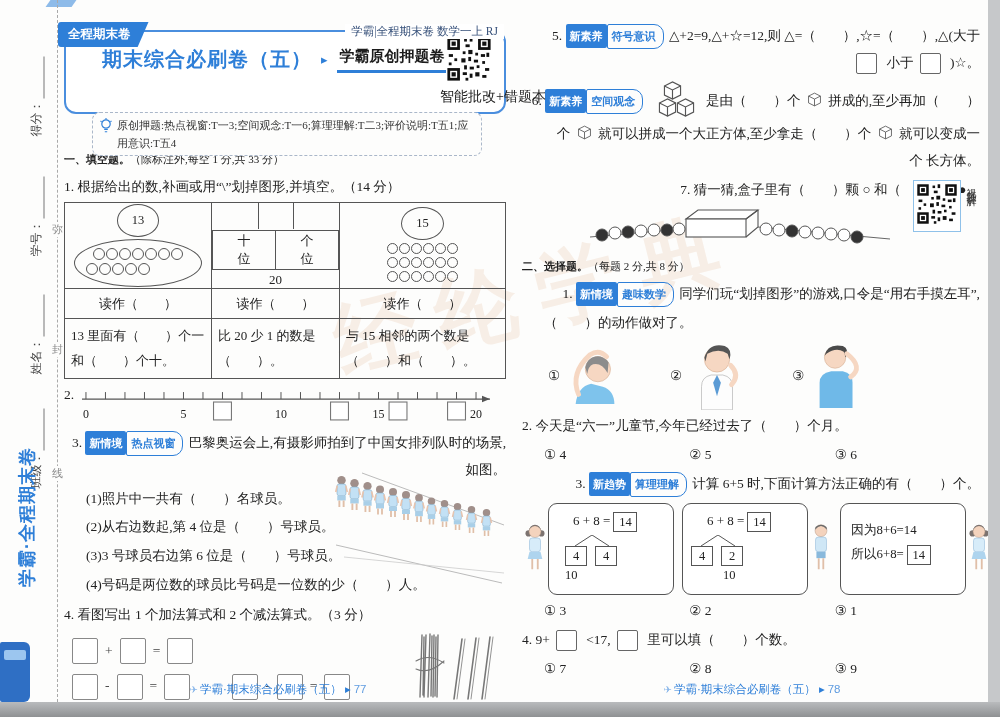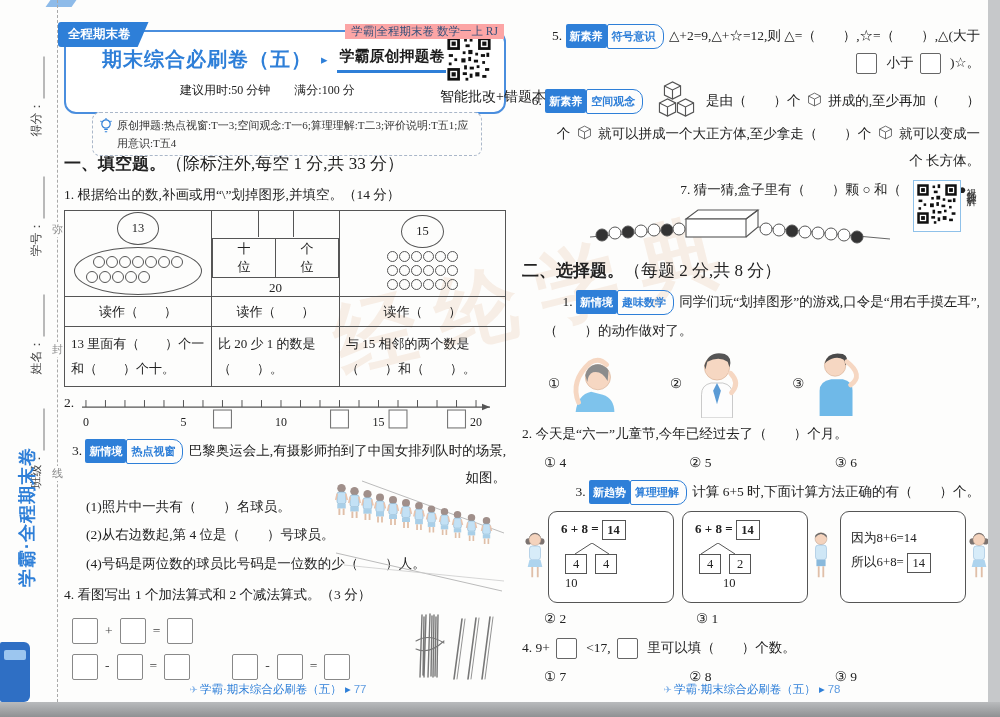--- a/index.html
+++ b/index.html
@@ -32,37 +32,37 @@
   
   .page-l { position:absolute; left:64px; top:24px; width:442px; }
   .page-r { position:absolute; left:522px; top:20px; width:458px; }
 
   
   .hwrap { position:relative; height:126px; }
   .hbox { position:absolute; left:0; right:0; top:6px; height:84px; border:2px solid #4a8ede; border-radius:12px; background:#fff; }
   .badge { position:absolute; left:-6px; top:-2px; background:#2e7fd8; color:#fff;
            font-family:"Liberation Sans",sans-serif; font-weight:bold; font-size:12.5px;
            padding:4px 18px 4px 10px; clip-path:polygon(0 0,100% 0,88% 100%,0 100%); border-radius:3px 0 0 3px; z-index:3; }
-  .brandline { position:absolute; right:2px; top:0px; background:#fca5a5; padding:0 6px;
+  .brandline { position:absolute; right:2px; top:0px; background:#ffffff; padding:0 6px;
                font-size:11.5px; color:#37517a; z-index:3;margin-left:32px; }
   .titlerow { position:absolute; left:38px; top:22px; display:flex; align-items:center; gap:9px; z-index:2; }
   .title { font-family:"Liberation Sans",sans-serif; font-weight:bold; font-size:20px; color:#2e7fd8; letter-spacing:1px; }
   .h-arrow { color:#2e7fd8; font-size:13px; }
   .subtitle { font-family:"Liberation Sans",sans-serif; font-weight:bold; font-size:15px; color:#1c1c1c;
               border-bottom:3px solid #2e7fd8; padding:0 3px 4px; position:relative; }
   .subtitle .dot { position:absolute; right:-9px; bottom:-4px; width:5px; height:5px; border-radius:50%; background:#2e7fd8; }
   .metarow { position:absolute; left:116px; top:58px; font-size:12px; color:#222; z-index:2; }
   .qrwrap { position:absolute; right:8px; top:12px; width:58px; text-align:center; z-index:2; }
   .qrcap { font-size:14px; color:#222; margin-top:2px; white-space:nowrap; }
   .tipbox { position:absolute; left:28px; top:88px; width:390px; border:1.5px dashed #aab7c9; border-radius:8px;
             background:#fdfdfc; padding:3px 8px 3px 24px; font-size:11px; line-height:1.65; color:#333; z-index:2; }
   .bulb { position:absolute; left:6px; top:5px; }
 
   
-  .sec-h { font-family:"Liberation Sans",sans-serif; font-weight:bold; font-size:17px; margin:2px 0 6px; }
+  .sec-h { font-family:"Liberation Sans",sans-serif; font-weight:bold; font-size:11px; margin:2px 0 6px; }
   .sec-h .note { font-weight:normal; font-family:"Liberation Serif",serif; }
   .qp { line-height:2.0; margin:2px 0; }
   .hang { padding-left:22px; text-indent:-22px;text-align:right; }
   .tag-solid { display:inline-block; background:#2e7fd8; color:#fff; font-family:"Liberation Sans",sans-serif;
                font-size:11px; font-weight:bold; padding:1px 4px; border-radius:2px; text-indent:0; }
   .tag-outline { display:inline-block; border:1px solid #2e7fd8; color:#2e7fd8; font-family:"Liberation Sans",sans-serif;
                  font-size:11px; font-weight:bold; padding:0 7px 1px 4px; border-radius:2px 10px 10px 2px; margin-right:2px; text-indent:0; }
 
   
   table.q1t { width:442px; border-collapse:collapse; table-layout:fixed; margin-top:2px; }
@@ -108,21 +108,21 @@
   .imgrow { display:flex; align-items:center; gap:44px; margin:4px 0 2px 26px; }
   .imgitem { display:flex; align-items:center; gap:4px; }
   .mark { font-size:13.5px; }
 
   .optrow { display:flex; margin:2px 0 2px 22px; line-height:2.0; }
   .optrow span { width:152px; }
 
   .cardsrow { display:flex; align-items:center; gap:8px; margin:6px 0 2px 2px; }
   .cardwrap { display:flex; align-items:center; gap:2px; }
   .mcard { position:relative; width:126px; height:92px; border:1.2px solid #555; border-radius:9px; background:#fff; }
-  .crow1 { position:absolute; top:8px; left:12px; font-size:13px; white-space:nowrap;font-weight:bold; }
+  .crow1 { position:absolute; top:8px; left:24px; font-size:13px; white-space:nowrap; }
   .ansbox { display:inline-block; min-width:24px; height:20px; border:1px solid #555; text-align:center; font-size:12.5px; line-height:18px; margin-left:3px; vertical-align:middle; }
   .vee { position:absolute; top:31px; left:20px; }
   .crow2 { position:absolute; top:42px; left:16px; }
   .sbox { display:inline-block; width:22px; height:20px; border:1px solid #555; text-align:center; font-size:12.5px; line-height:18px; margin-right:8px; }
   .cten { position:absolute; top:64px; left:16px; font-size:12.5px; }
   .c3card3 { padding:14px 6px 0 10px; font-size:12.8px; line-height:1.9; }
 
   .footer { position:absolute; top:682px; font-family:"Liberation Sans",sans-serif; font-size:11.5px; color:#2e7fd8; text-align:center; }
   .footer-l { left:56px; width:442px; }
   .footer-r { left:522px; width:458px; }
@@ -237,21 +237,20 @@
 
   <div class="hwrap">
     <div class="hbox"></div>
     <div class="badge">全程期末卷</div>
     <div class="brandline">学霸|全程期末卷 数学一上 RJ</div>
     <div class="titlerow">
       <span class="title">期末综合必刷卷（五）</span>
       <span class="h-arrow">▸</span>
       <span class="subtitle"><span>学霸原创押题卷</span><span class="dot"></span></span>
     </div>
-    <div class="metarow">建议用时:50 分钟　　满分:100 分</div>
     <div class="qrwrap">
       <svg width="46" height="46" viewBox="0 0 33 33">
           <use href="#qrpat"></use>
         </svg>
       <div class="qrcap">智能批改+错题本</div>
     </div>
     <div class="tipbox">
       <svg class="bulb" width="14" height="17" viewBox="0 0 14 17">
         <circle cx="7" cy="6" r="4.2" fill="none" stroke="#2e7fd8" stroke-width="1.2"></circle>
         <path d="M5.2 11.5 H8.8 M5.8 13.8 H8.2 M7 0 V1.4 M1.5 3 L2.6 3.8 M12.5 3 L11.4 3.8" stroke="#2e7fd8" stroke-width="1.1" fill="none"></path>
@@ -329,20 +328,21 @@
 
   <div class="q3">
     <p class="qp hang">
       <span>3.</span>
       <span class="tag-solid">新情境</span><span class="tag-outline">热点视窗</span>
       <span>巴黎奥运会上,有摄影师拍到了中国女排列队时的场景,如图。</span>
     </p>
     <div class="q3subs">
       <div>(1)照片中一共有（　　）名球员。</div>
       <div>(2)从右边数起,第 4 位是（　　）号球员。</div>
+      <div>(3)3 号球员右边第 6 位是（　　）号球员。</div>
       <div>(4)号码是两位数的球员比号码是一位数的少（　　）人。</div>
     </div>
     <svg class="volley" width="172" height="126" viewBox="0 0 172 126">
       <path d="M28 12 L170 64" stroke="#bbb" stroke-width="1"></path>
       <path d="M2 84 L168 122" stroke="#bbb" stroke-width="1"></path>
       <path d="M10 96 L170 112" stroke="#ccc" stroke-width="0.8"></path>
       <use href="#player" x="0" y="14" width="15" height="34"></use>
       <use href="#player" x="13" y="17" width="15" height="34"></use>
       <use href="#player" x="26" y="20" width="15" height="33"></use>
       <use href="#player" x="39" y="23" width="14" height="33"></use>
@@ -535,38 +535,39 @@
           <div class="crow2"><span class="sbox">4</span><span class="sbox">4</span></div>
           <div class="cten">10</div>
         </div>
       </div>
       <div class="cardwrap">
         <div class="mcard">
           <div class="crow1"><span>6 + 8 =</span><span class="ansbox">14</span></div>
           <svg class="vee" style="left:12px" width="46" height="11" viewBox="0 0 46 11">
               <path d="M23 0 L6 11 M23 0 L40 11" stroke="#555" stroke-width="1" fill="none"></path>
             </svg>
-          <div class="crow2" style="left:16px"><span class="sbox">4</span><span class="sbox">2</span></div>
+          <div class="crow2" style="left:8px"><span class="sbox">4</span><span class="sbox">2</span></div>
           <div class="cten" style="left:40px">10</div>
         </div>
         <svg width="22" height="58" viewBox="0 0 24 60">
             <use href="#boy"></use>
           </svg>
       </div>
       <div class="cardwrap">
         <div class="mcard c3card3">
           <div>因为8+6=14</div>
           <div><span>所以6+8=</span><span class="ansbox">14</span></div>
         </div>
         <svg width="22" height="58" viewBox="0 0 24 60">
             <use href="#girl"></use>
           </svg>
       </div>
     </div>
     <div class="optrow">
+      <span>① 3</span>
       <span>② 2</span>
       <span>③ 1</span>
     </div>
   </div>
 
   <div>
     <p class="qp">
       <span>4. 9+</span><span class="bx2"></span>
       <span>&lt;17,</span><span class="bx2"></span>
       <span>里可以填（　　）个数。</span>

